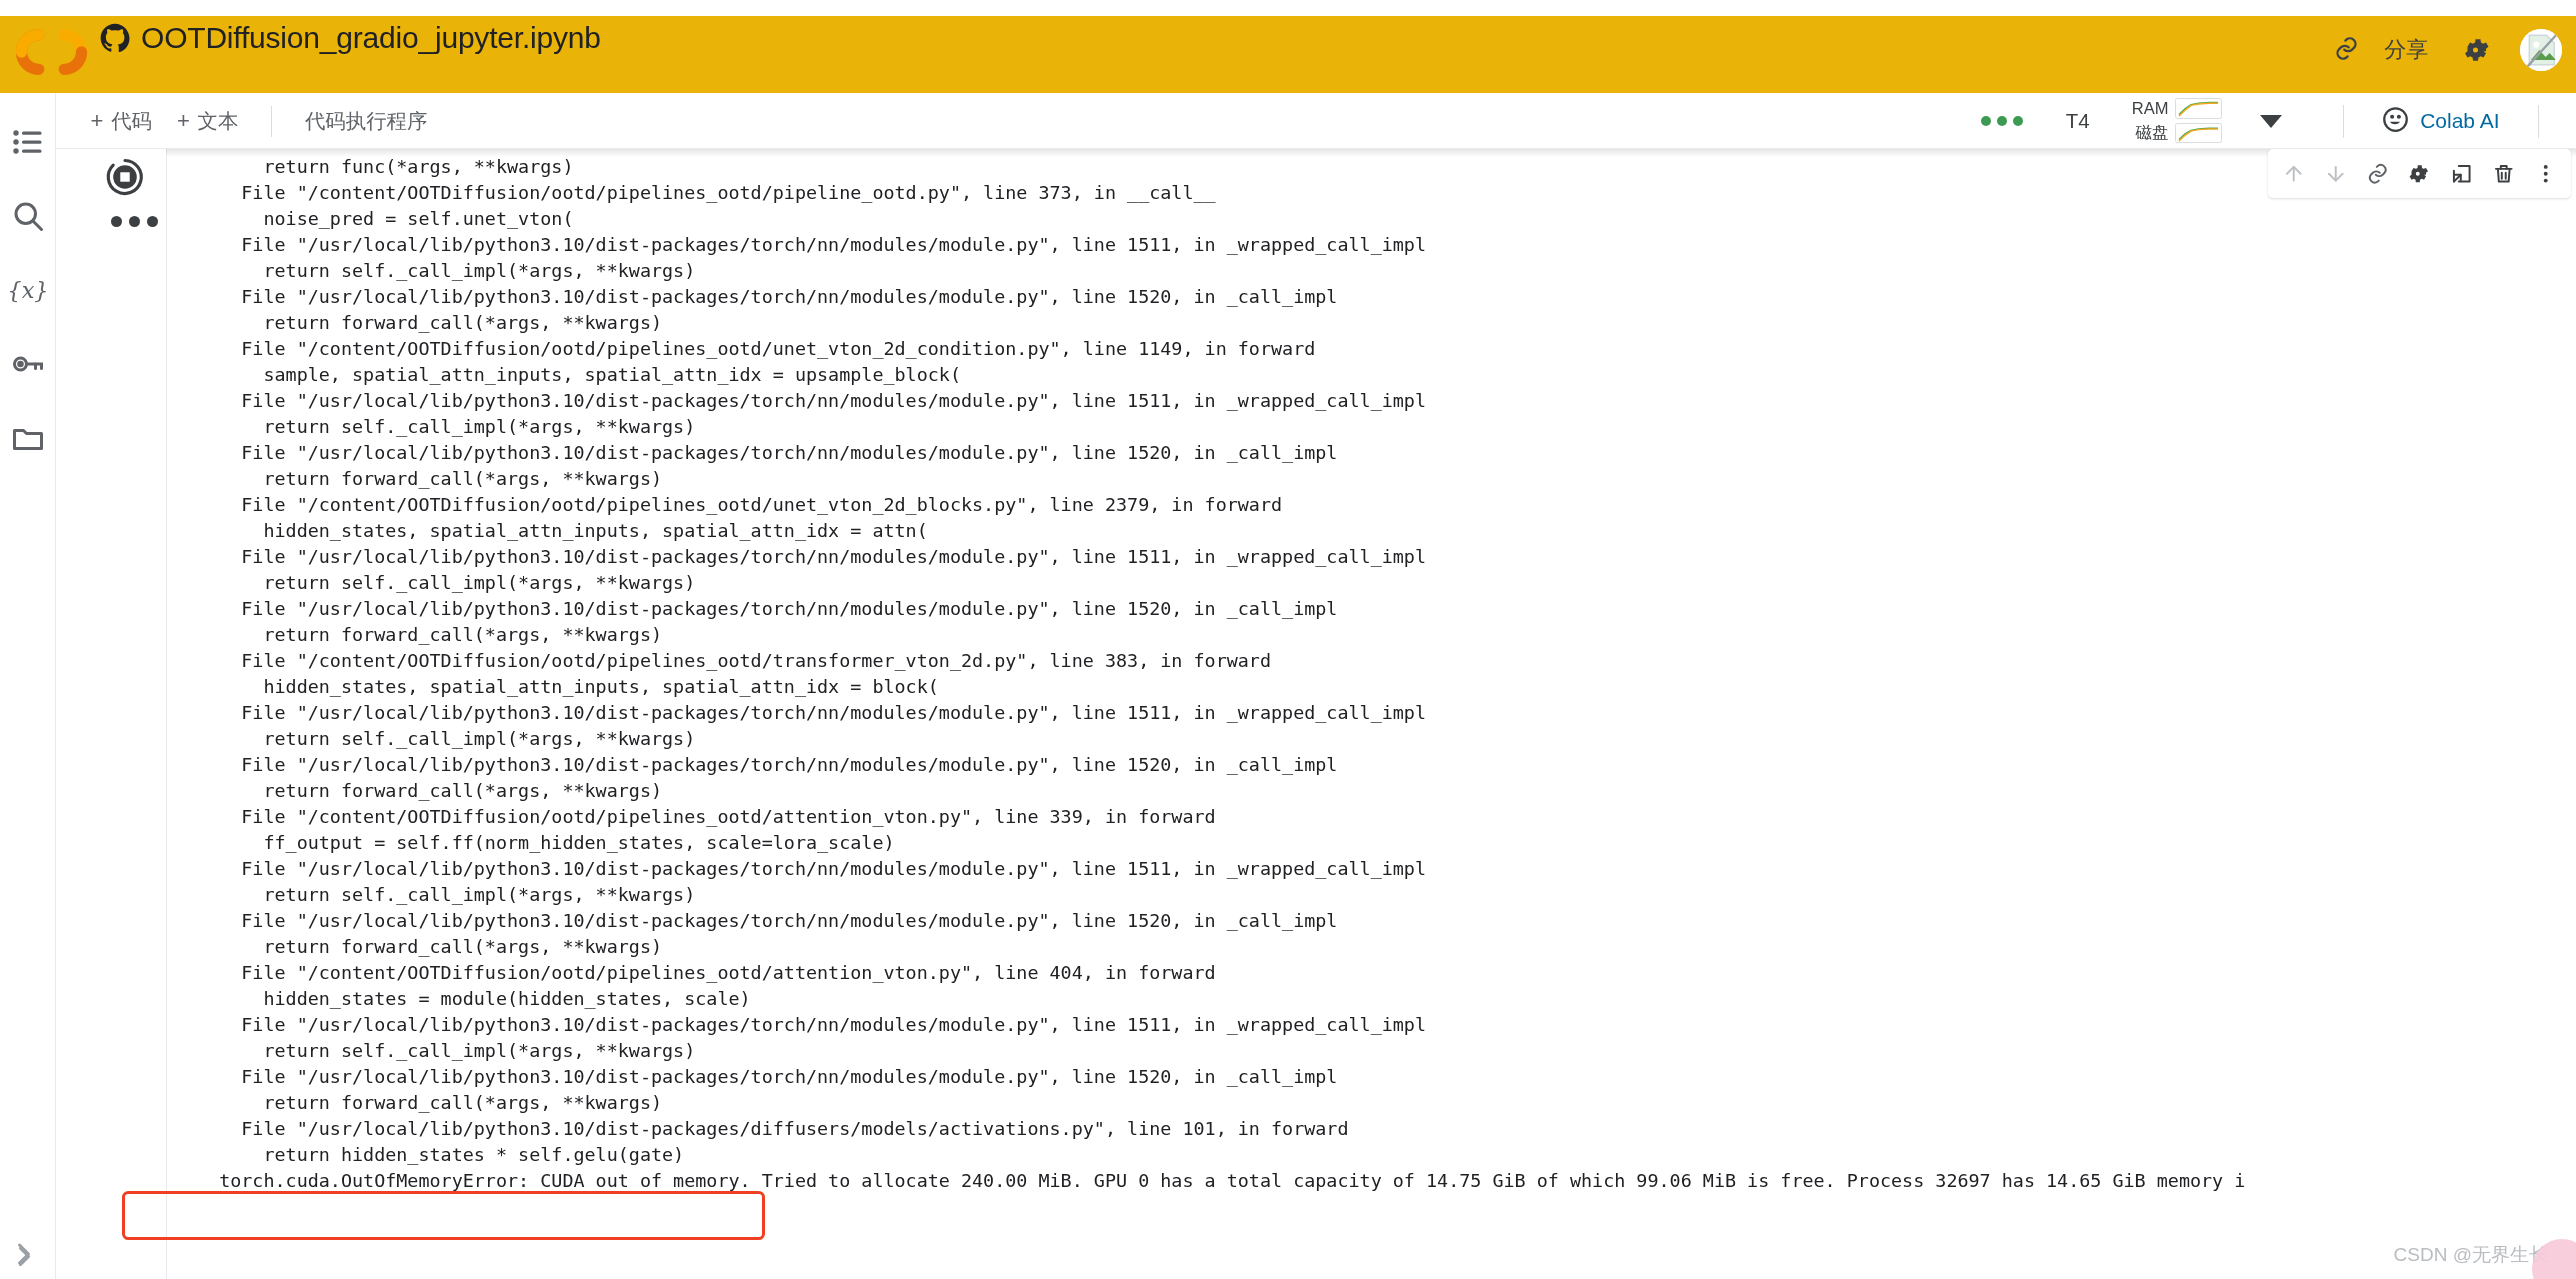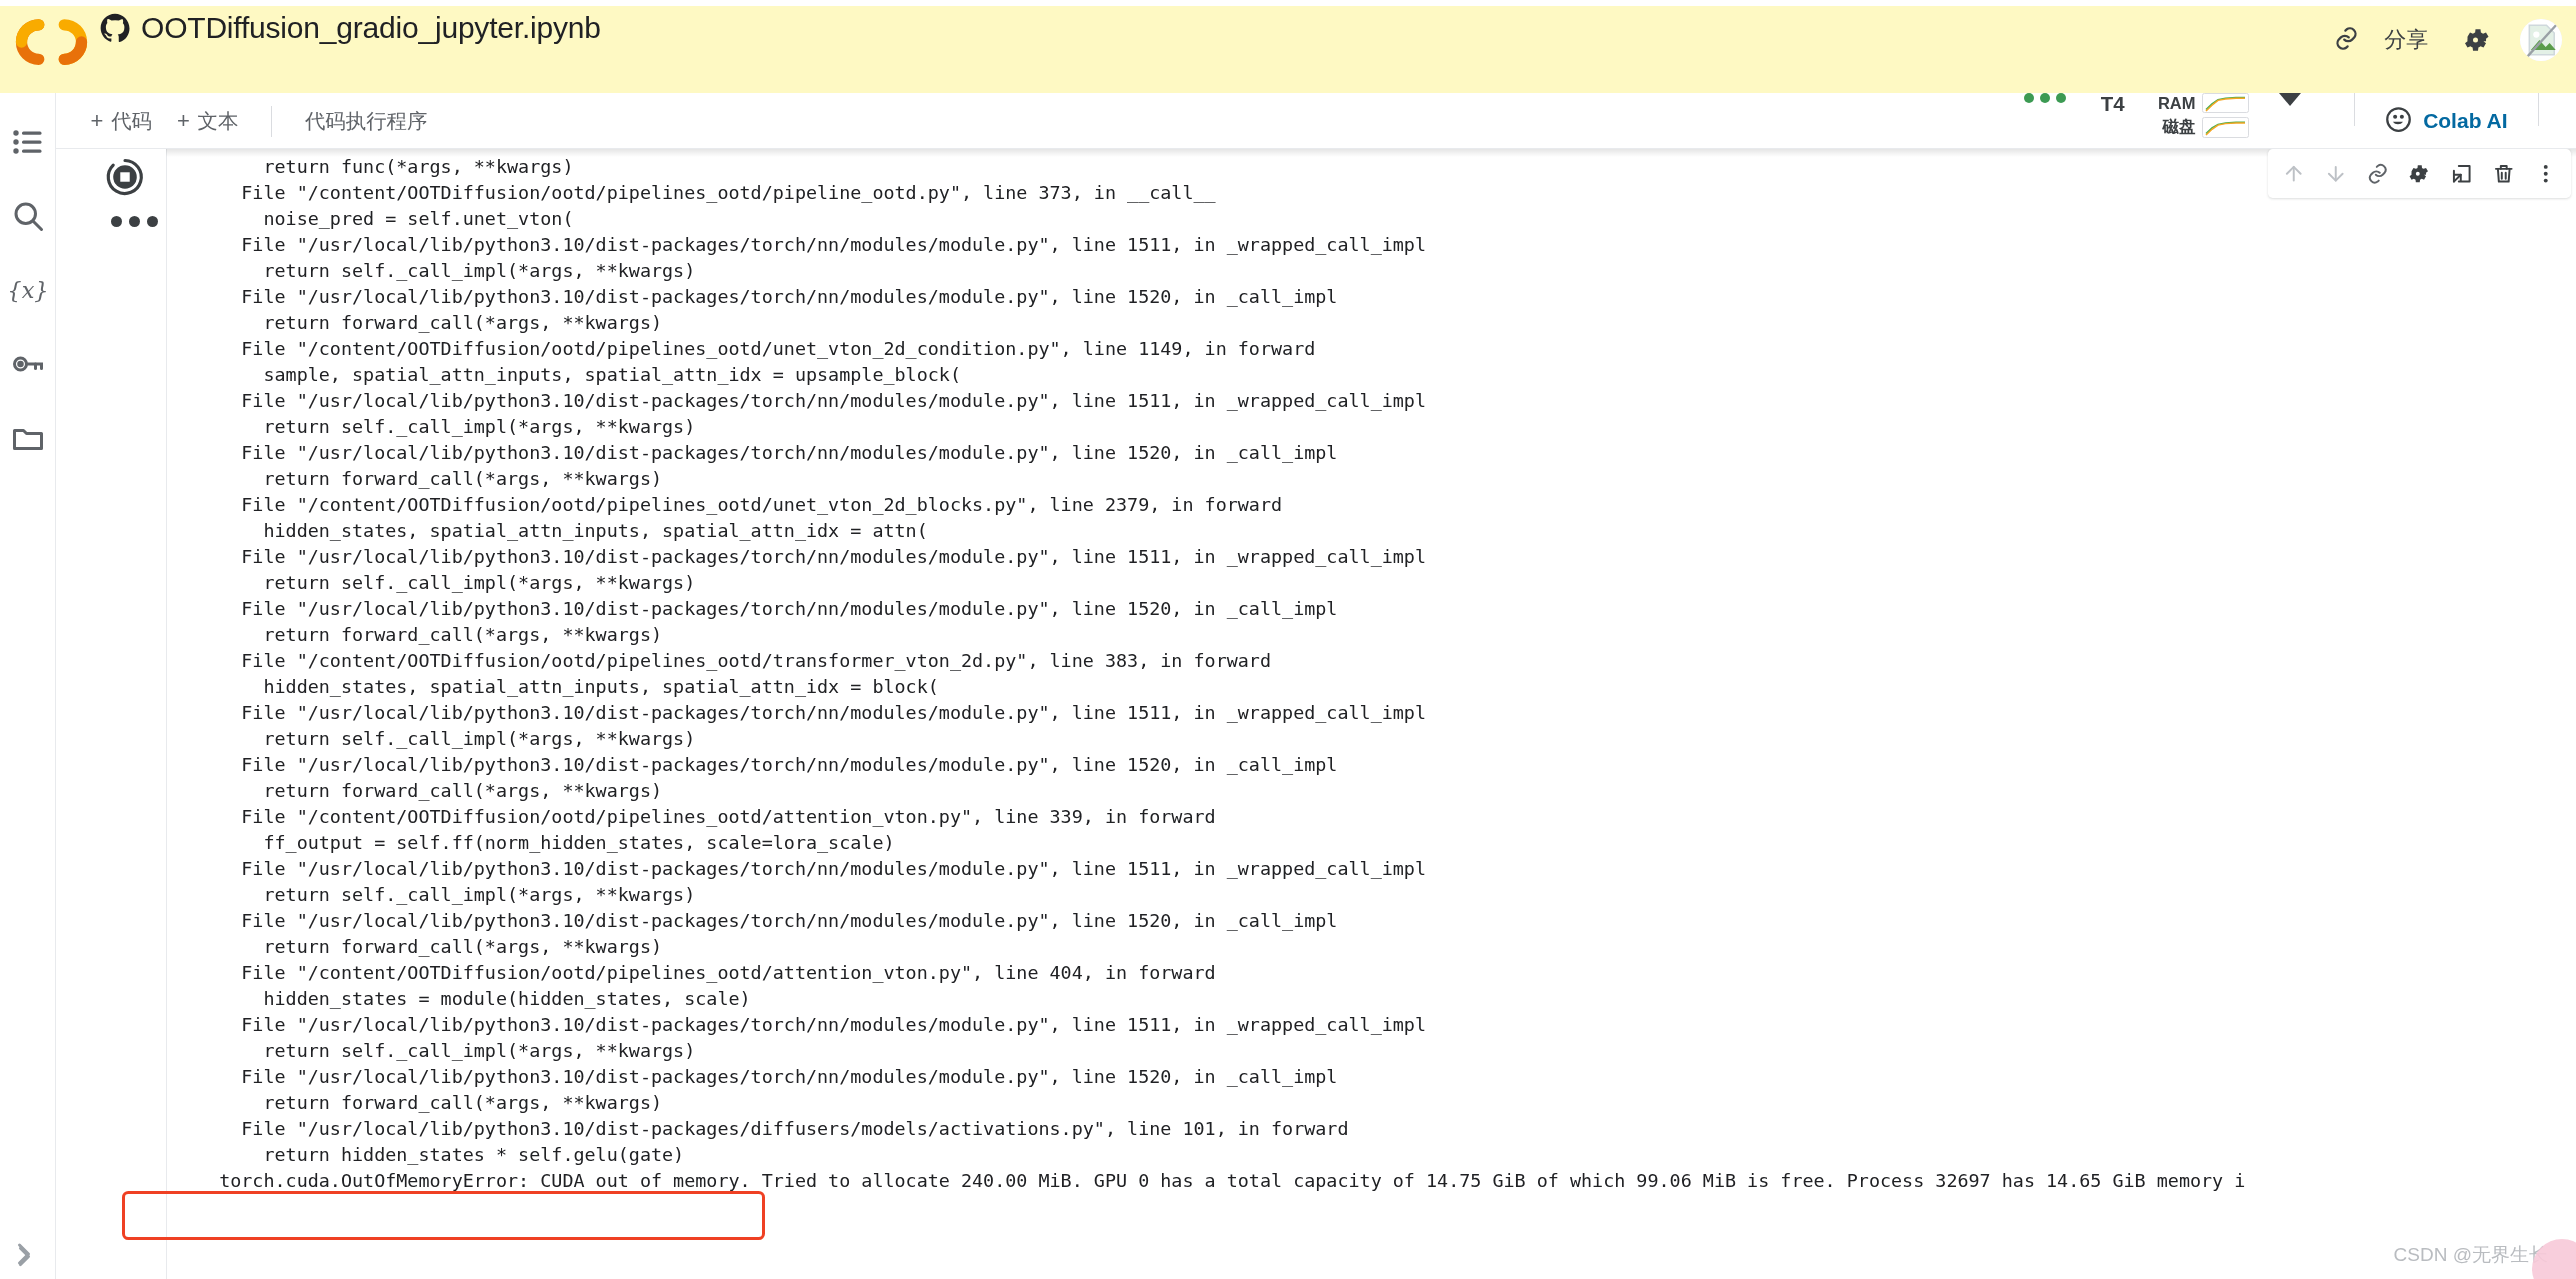--- a/index.html
+++ b/index.html
@@ -5,22 +5,22 @@
   * { box-sizing: border-box; margin: 0; padding: 0; }
   html, body {
     width: 2576px; height: 1279px;
     background: #ffffff;
     font-family: "Liberation Sans", sans-serif;
     overflow: hidden;
   }
 
   
   .topbar {
-    position: absolute; top: 6px; left: 0; width: 2576px; height: 93px;
-    background: #fef9c3;
+    position: absolute; top: 16px; left: 0; width: 2576px; height: 93px;
+    background: #eab308;
   }
   .colab-logo {
     position: absolute; left: 14px; top: 11px; width: 75px; height: 50px;
   }
   .title-row {
     position: absolute; left: 100px; top: 4.7px;
     display: flex; align-items: center; gap: 11px;
   }
   .gh-icon { width: 30px; height: 30px; display: block; }
   .nb-title {
@@ -64,21 +64,21 @@
     display: flex; align-items: center; gap: 0px;
   }
   .tb-btn {
     font-size: 20.4px; color: #5f6368; padding: 6.3px 12.5px; border-radius: 4.7px;
     cursor: pointer; white-space: nowrap; display: flex; align-items: center; gap: 7.8px;
   }
   .tb-plus { font-size: 22px; color: #5f6368; line-height: 1; }
   .tb-divider { width: 0.8px; height: 31px; background: #dadce0; margin: 0 20.4px; }
   .tb-right {
     position: absolute; right: 15.7px; top: 0; height: 56px;
-    display: flex; gap: 8px; font-weight: bold;
+    display: flex; align-items: center; gap: 16px;
   }
   .dots-green { display: flex; gap: 5.5px; margin-right: 27px; cursor: pointer; }
   .dots-green span { width: 10.2px; height: 10.2px; border-radius: 50%; background: #3c9a53; }
   .gpu-label { font-size: 20.4px; color: #3c4043; margin-right: 19px; }
   .res-block { display: flex; flex-direction: column; gap: 3.1px; margin-right: 22px; cursor: pointer; }
   .res-row { display: flex; align-items: center; gap: 6.3px; }
   .res-name { font-size: 16.5px; color: #3c4043; width: 44px; text-align: right; white-space: nowrap; }
   .spark { width: 47px; height: 20.4px; border: 0.8px solid #dadce0; border-radius: 2.4px; background: #fff; display:block; }
   .caret-down {
     width: 0; height: 0; border-left: 11.8px solid transparent; border-right: 11.8px solid transparent;

